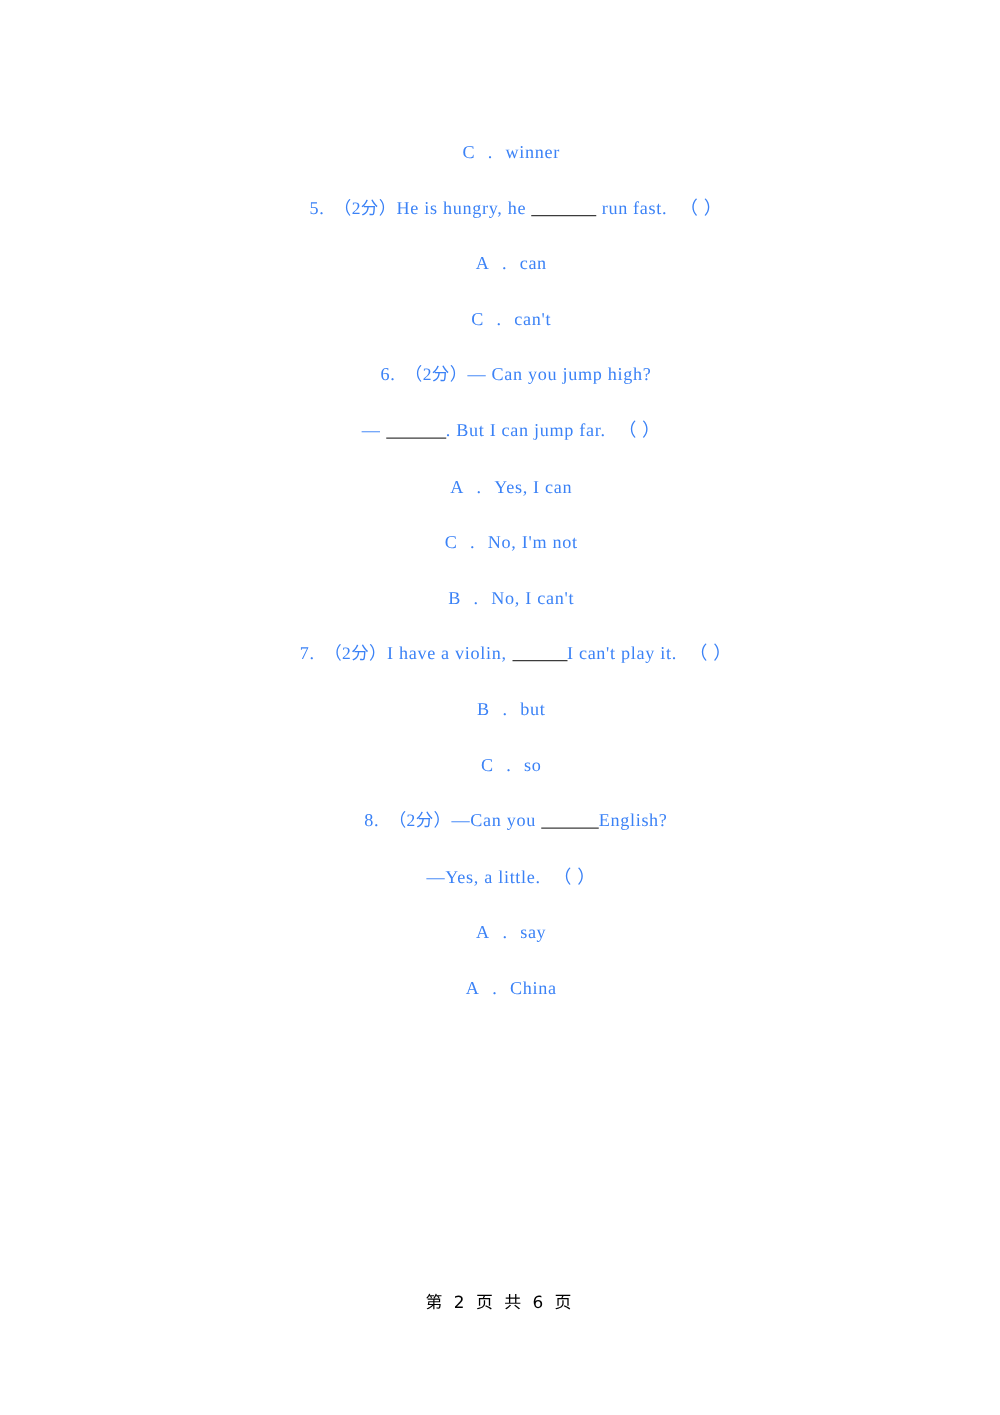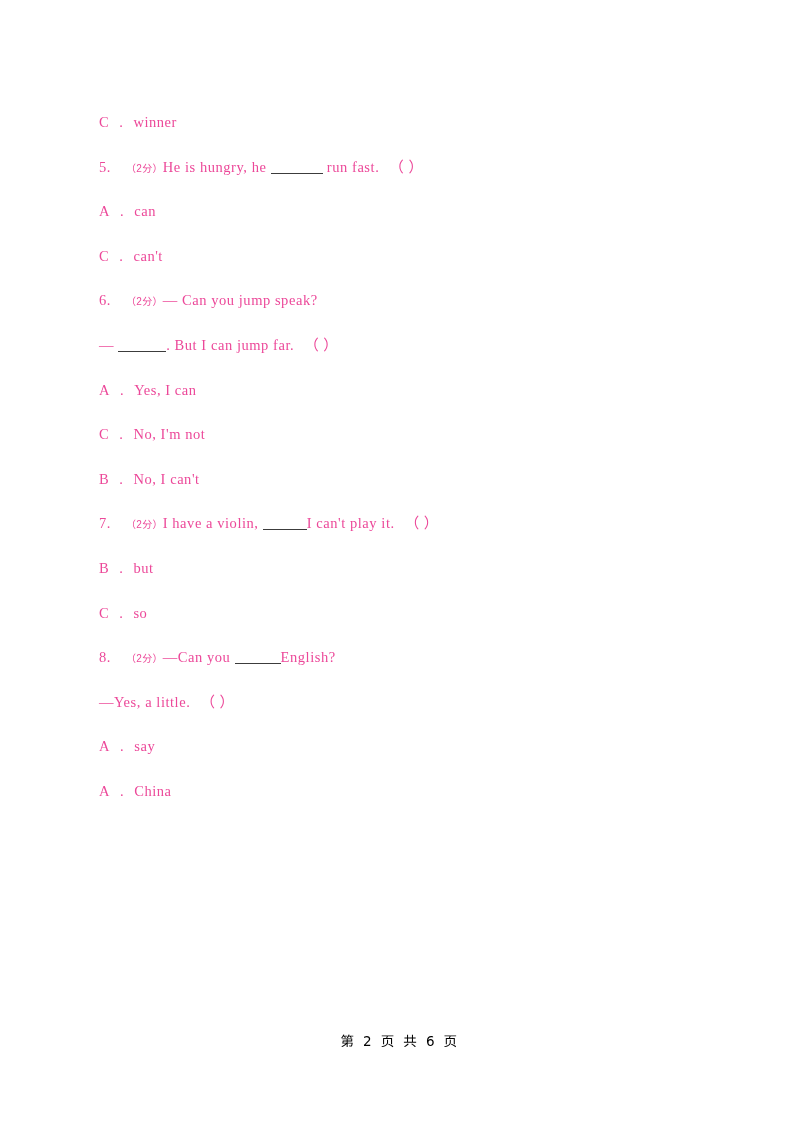--- a/index.html
+++ b/index.html
@@ -26,42 +26,43 @@
     width: 620px;
   }
 
   
   .line {
     height: 44.6px;
     line-height: 44.6px;
     white-space: nowrap;
     font-size: 14.5px;
     letter-spacing: 0.55px;
-    color: #ec4899;
+    color: #3b82f6;
+    text-align: center;
   }
 
   
   .line.option {
     font-size: 14.5px;
   }
 
   
   .qnum {
     display: inline-block;
     min-width: 27px;
   }
 
   .score {
     letter-spacing: 0.3px;
   }
 
   
   .cn {
-    font-family: Liberation Sans, sans-serif;
-    font-size: 10px;
+    font-family: Liberation Serif, serif;
+    font-size: 14px;
   }
 
   
   .olet {
     display: inline-block;
   }
 
   
   .blank {
     display: inline-block;
@@ -112,21 +113,21 @@
     <div class="line option">
       <span class="olet">A</span><span class="spacer"></span><span>.</span><span class="spacer"></span><span>can</span>
     </div>
 
 
     <div class="line option">
       <span class="olet">C</span><span class="spacer"></span><span>.</span><span class="spacer"></span><span>can't</span>
     </div>
 
     <div class="line">
-      <span class="qnum">6.</span><span class="score cn">（2分）</span><span>— Can you jump speak?</span>
+      <span class="qnum">6.</span><span class="score cn">（2分）</span><span>— Can you jump high?</span>
     </div>
 
     <div class="line">
       <span>—</span>&nbsp;<span class="blank w2"></span><span>. But I can jump far.</span><span class="spacer"></span><span class="ansbox">（     ）</span>
     </div>
 
     <div class="line option">
       <span class="olet">A</span><span class="spacer"></span><span>.</span><span class="spacer"></span><span>Yes, I can</span>
     </div>
 

